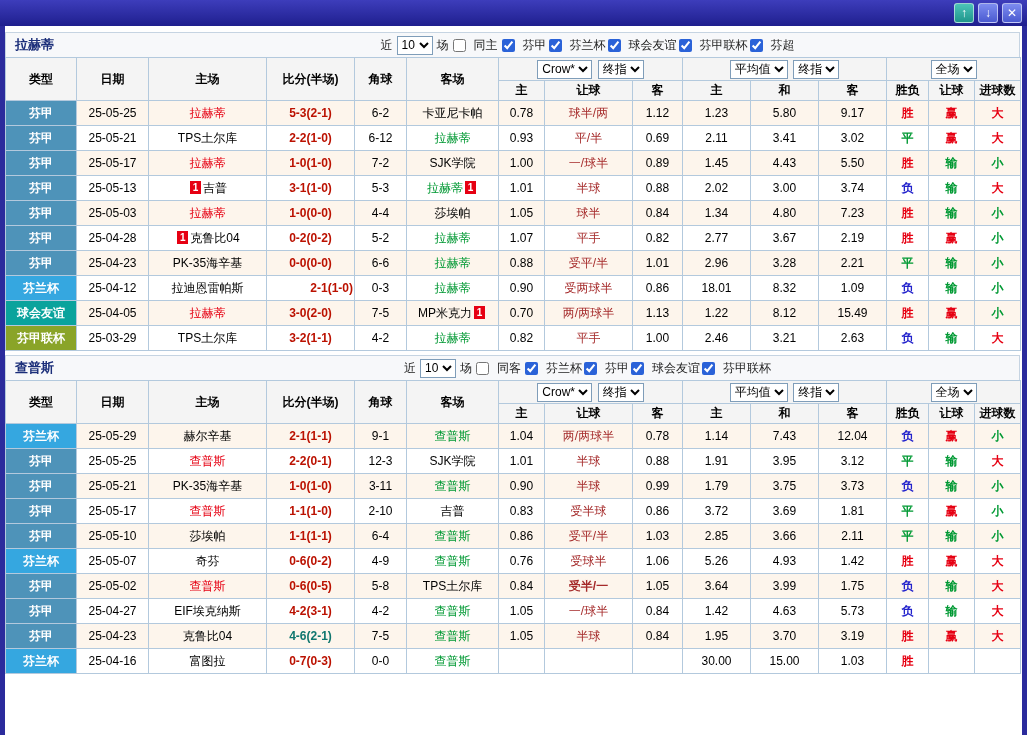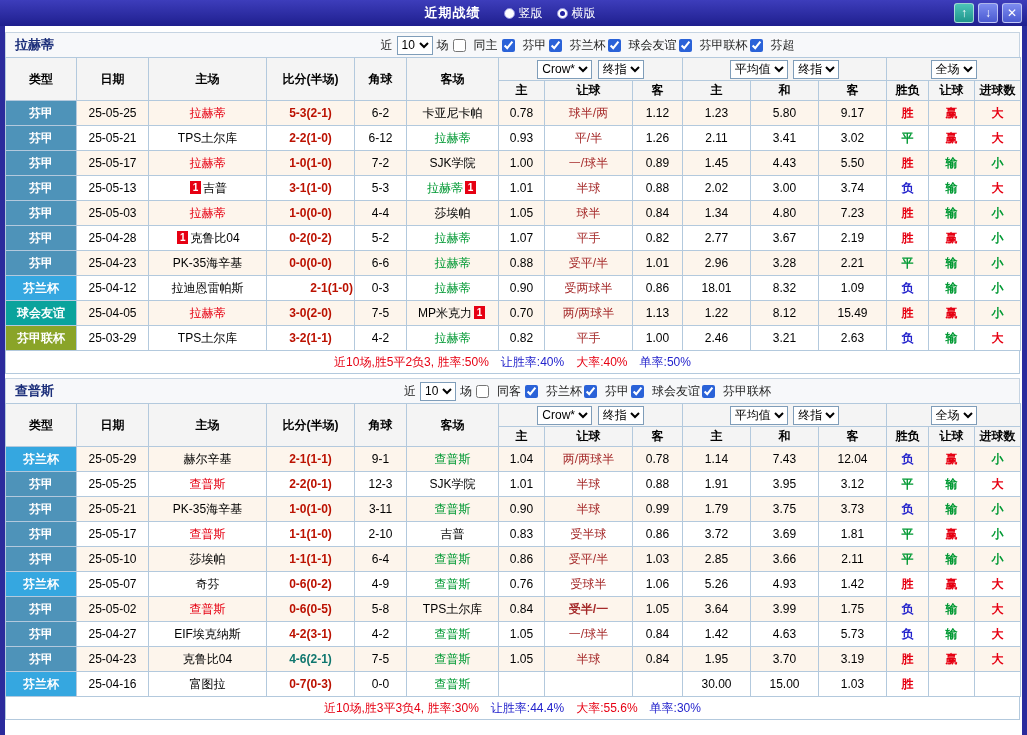--- a/index.html
+++ b/index.html
@@ -75,31 +75,20 @@
     width:1015px; height:23px; line-height:22px; text-align:center;
     border:1px solid #b3c9dd; border-top:none; background:#fff;
   }
   .summary span + span { margin-left:12px; }
 </style>
 </head>
 <body>
 
 <div class="page">
   <div class="topbar">
-    <div class="tb-center">
-      <span class="title">近期战绩</span>
-      <span class="radio-label">
-        <span class="radio-dot"></span>
-        <span>竖版</span>
-      </span>
-      <span class="radio-label">
-        <span class="radio-dot sel"></span>
-        <span>横版</span>
-      </span>
-    </div>
     <div class="win-buttons">
       <span class="wbtn up">↑</span>
       <span class="wbtn down">↓</span>
       <span class="wbtn close">✕</span>
     </div>
   </div>
   <div class="content" id="sections">
   <div class="section">
     <div class="section-bar">
       <div class="team-name">拉赫蒂</div>
@@ -205,21 +194,21 @@
             </tr>
             <tr>
               <td class="type" style="background: rgb(78, 147, 185);">芬甲</td>
               <td>25-05-21</td>
               <td><span>TPS土尔库</span></td>
               <td class="score" style="color: rgb(187, 17, 0);">2-2(1-0)</td>
               <td>6-12</td>
               <td><span style="color: rgb(0, 153, 51);">拉赫蒂</span></td>
               <td>0.93</td>
               <td style="color: rgb(165, 42, 42);">平/半</td>
-              <td>1.26</td>
+              <td>0.69</td>
               <td>2.11</td>
               <td>3.41</td>
               <td>3.02</td>
               <td class="bold" style="color: rgb(0, 153, 51);">平</td>
               <td class="bold" style="color: rgb(230, 0, 18);">赢</td>
               <td class="bold" style="color: rgb(230, 0, 18);">大</td>
             </tr>
             <tr class="alt">
               <td class="type" style="background: rgb(78, 147, 185);">芬甲</td>
               <td>25-05-17</td>
@@ -351,21 +340,20 @@
               <td>1.00</td>
               <td>2.46</td>
               <td>3.21</td>
               <td>2.63</td>
               <td class="bold" style="color: rgb(35, 35, 204);">负</td>
               <td class="bold" style="color: rgb(0, 153, 51);">输</td>
               <td class="bold" style="color: rgb(230, 0, 18);">大</td>
             </tr>
           </tbody>
     </table>
-    <div class="summary"><span style="color: rgb(230, 0, 18);">近10场,胜5平2负3, 胜率:50%</span><span style="color: rgb(35, 35, 204);">让胜率:40%</span><span style="color: rgb(230, 0, 18);">大率:40%</span><span style="color: rgb(35, 35, 204);">单率:50%</span></div>
   </div>
 
   <div class="section">
     <div class="section-bar">
       <div class="team-name">查普斯</div>
       <div class="filters">
         <span>近</span>
         <select><option>10</option></select>
         <span>场</span>
         <label class="chk">
@@ -608,16 +596,15 @@
               <td></td>
               <td>30.00</td>
               <td>15.00</td>
               <td>1.03</td>
               <td class="bold" style="color: rgb(230, 0, 18);">胜</td>
               <td class="bold"></td>
               <td class="bold"></td>
             </tr>
           </tbody>
     </table>
-    <div class="summary"><span style="color: rgb(230, 0, 18);">近10场,胜3平3负4, 胜率:30%</span><span style="color: rgb(35, 35, 204);">让胜率:44.4%</span><span style="color: rgb(230, 0, 18);">大率:55.6%</span><span style="color: rgb(35, 35, 204);">单率:30%</span></div>
   </div>
 </div>
 </div>
 
 </body></html>

